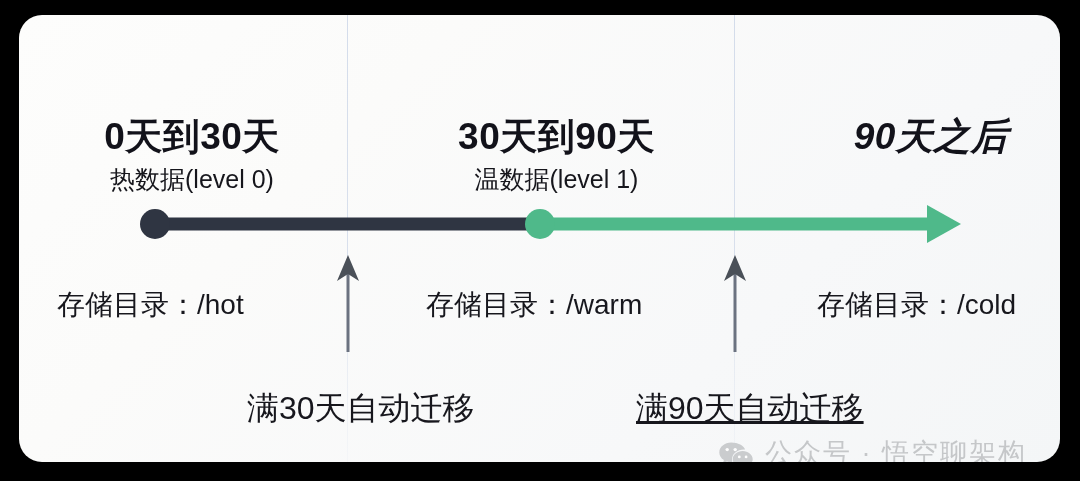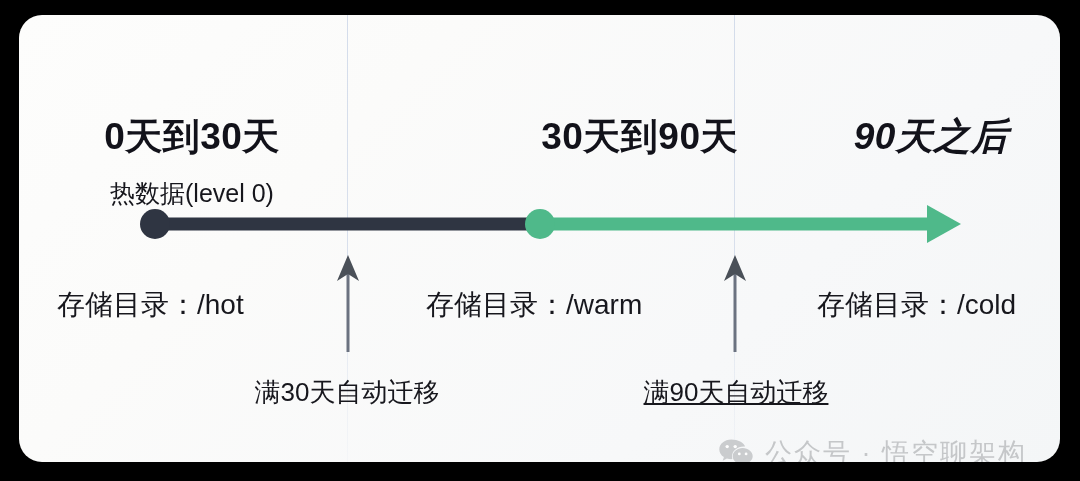--- a/index.html
+++ b/index.html
@@ -48,34 +48,34 @@
   #divider-1 { left: 328px; }
   #divider-2 { left: 715px; }
 
   
   .col {
     position: absolute;
     top: 73px;
     text-align: center;
   }
   #col-hot  { left: 18px;  width: 310px; }
-  #col-warm { left: 332px; width: 387px; text-align: right; }
+  #col-warm { left: 344px; width: 387px; }
   #col-cold { left: 749px; width: 326px; font-style: italic; }
 
   .col-title {
     font-size: 37px;
     font-weight: 700;
     color: #12121a;
     letter-spacing: 0.5px;
     line-height: 1.12;
     white-space: nowrap;
     margin-top: 28px;
   }
   .col-sub {
-    margin-top: 22px;
+    margin-top: 8px;
     font-size: 25px;
     font-weight: 400;
     color: #16161c;
     line-height: 1.15;
     white-space: nowrap;
   }
 
   
   #timeline { position: absolute; left: 0; top: 0; width: 1041px; height: 447px; pointer-events: none; }
 
@@ -88,37 +88,37 @@
     color: #17171d;
     white-space: nowrap;
   }
   #store-hot  { left: 38px;  }
   #store-warm { left: 407px; }
   #store-cold { left: 798px; }
 
   
   .migrate {
     position: absolute;
-    top: 360px;
-    font-size: 26px;
+    top: 372px;
+    font-size: 32px;
     font-weight: 400;
     color: #17171d;
     white-space: nowrap;
     text-align: center;
   }
   #migrate-30 { left: 228px; width: 200px; }
   #migrate-90 { left: 617px; width: 200px; text-decoration: underline; }
 
   
   #watermark {
     position: absolute;
     left: 700px;
     top: 420px;
     display: flex;
-    align-items: center;
+    align-items: flex-end;
     gap: 12px;
     opacity: 0.97;
   }
   #watermark .wm-text {
     font-size: 27px;
     color: #c4c6c8;
     letter-spacing: 2px;
     white-space: nowrap;
   }
   #wechat-icon { display: block; }
@@ -133,20 +133,21 @@
     <div class="col-divider" id="divider-1"></div>
     <div class="col-divider" id="divider-2"></div>
 
     <div class="col" id="col-hot">
       <div class="col-title">0天到30天</div>
       <div class="col-sub">热数据(level 0)</div>
     </div>
 
     <div class="col" id="col-warm">
       <div class="col-title">30天到90天</div>
+      <div class="col-sub">温数据(level 1)</div>
     </div>
 
     <div class="col" id="col-cold">
       <div class="col-title">90天之后</div>
     </div>
 
     <svg id="timeline" viewBox="0 0 1041 447" width="1041" height="447">
 
       <line id="seg-hot" x1="136" y1="209" x2="522" y2="209" stroke="#2f3542" stroke-width="13"></line>
 

